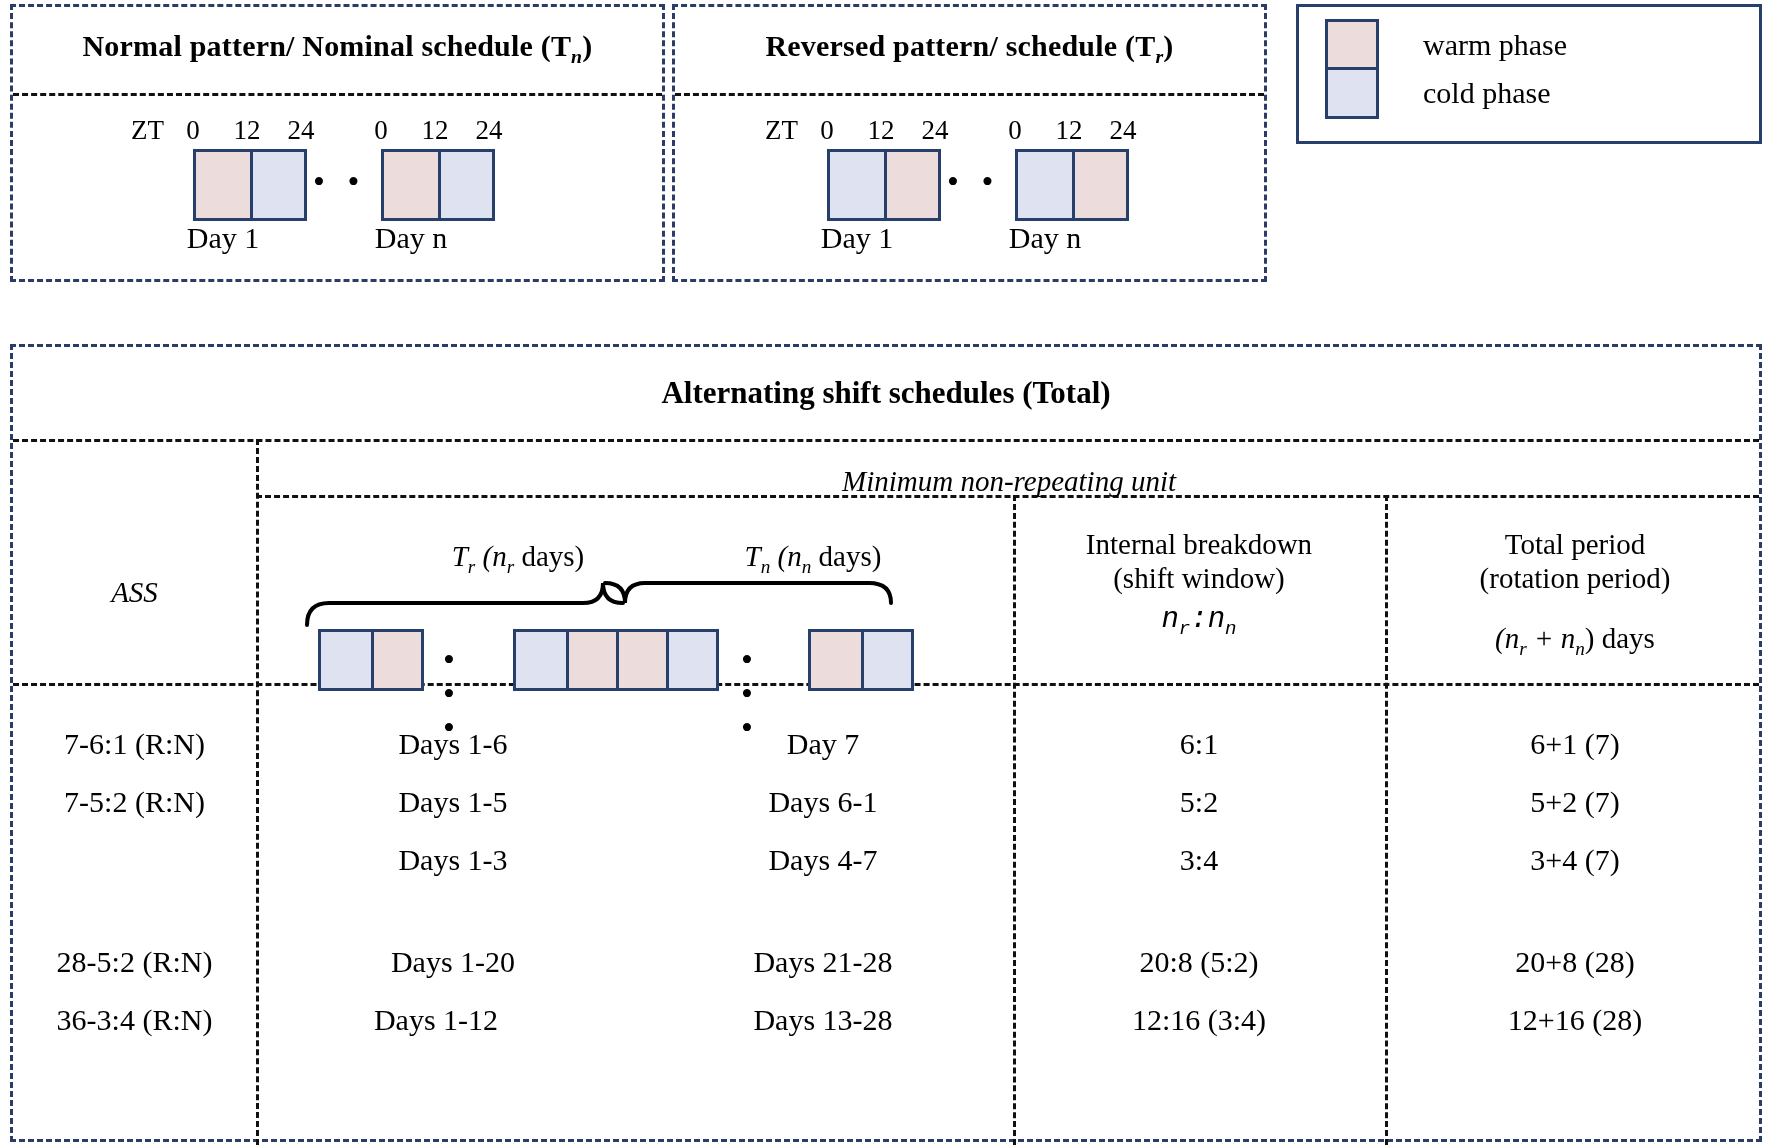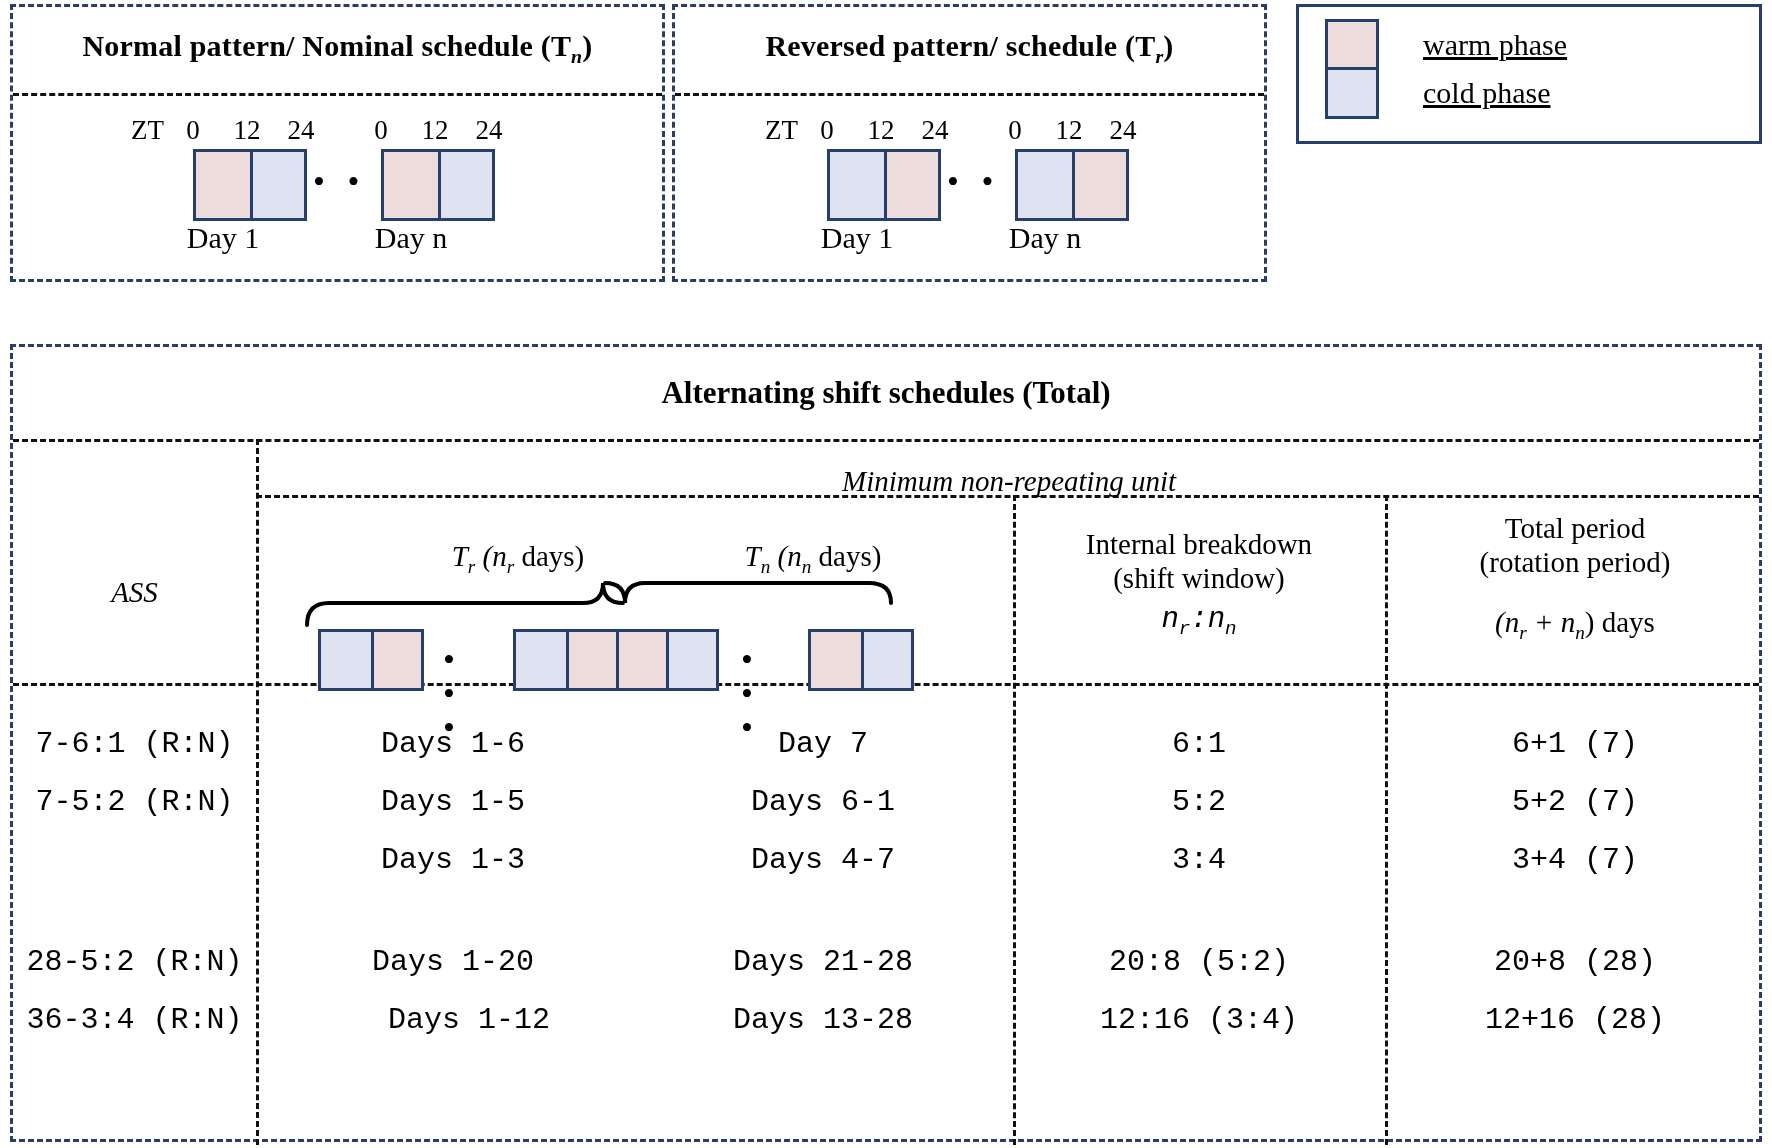--- a/index.html
+++ b/index.html
@@ -34,21 +34,21 @@
   .warm{background:#ecdcdc;}
   .cold{background:#dfe3f1;}
   .daylabel{position:absolute;font-size:30px;text-align:center;width:160px;}
   .dots{position:absolute;font-size:34px;letter-spacing:7px;line-height:1;}
 
   
   #legend{
     position:absolute;left:1296px;top:4px;width:466px;height:140px;
     border:3px solid #27406b;box-sizing:border-box;background:#fff;
   }
-  .leg-row{position:absolute;left:26px;display:flex;align-items:center;text-decoration:underline;}
+  .leg-row{position:absolute;left:26px;display:flex;align-items:center;}
   .leg-sw{width:54px;height:52px;border:3px solid #27406b;box-sizing:border-box;}
   .leg-txt{font-size:30px;margin-left:44px;}
 
   
   #ass{left:10px;top:344px;width:1752px;height:798px;}
   #ass-title{
     position:absolute;left:0;right:0;top:28px;text-align:center;
     font-weight:bold;font-size:31px;
   }
 
@@ -62,21 +62,21 @@
   .math{font-family:"Liberation Serif","DejaVu Serif",serif;font-style:italic;}
   .math sub{font-style:italic;font-size:.66em;}
   .up{font-style:normal;}
 
   
   .brace{position:absolute;}
   .blockrow{position:absolute;}
   .blk{position:absolute;display:flex;border:3px solid #27406b;box-sizing:border-box;}
   .blk .half{width:50px;height:56px;}
 
-  .cell{position:absolute;text-align:center;font-size:30px;white-space:nowrap;font-family:Liberation Mono, monospace;}
+  .cell{position:absolute;text-align:center;font-size:30px;white-space:nowrap;}
 </style>
 </head>
 <body>
 
 <div class="dframe" id="top-left">
   <div class="panel-title">
     <span>Normal pattern/ Nominal schedule (T</span><span class="math"><sub>n</sub></span><span>)</span>
   </div>
   <div class="panel-divider"></div>
 
@@ -190,21 +190,21 @@
       <div class="half cold"></div>
     </div>
   </div>
 
   <div class="colhdr" style="left:1000px;top:180px;width:372px;">
     <div>Internal breakdown</div>
     <div>(shift window)</div>
     <div style="margin-top:8px;font-family:Liberation Mono, monospace;" class="math"><span>n</span><sub>r</sub><span>:</span><span>n</span><sub>n</sub></div>
   </div>
 
-  <div class="colhdr" style="left:1372px;top:164px;width:380px;">
+  <div class="colhdr" style="left:1372px;top:180px;width:380px;">
     <div>Total period</div>
     <div>(rotation period)</div>
     <div style="margin-top:26px;" class="math"><span>(n</span><sub>r</sub><span> + n</span><sub>n</sub><span class="up">) days</span></div>
   </div>
 
   <div class="cell" style="left:0;top:380px;width:243px;">7-6:1  (R:N)</div>
   <div class="cell" style="left:260px;top:380px;width:360px;">Days 1-6</div>
   <div class="cell" style="left:620px;top:380px;width:380px;">Day 7</div>
   <div class="cell" style="left:1000px;top:380px;width:372px;">6:1</div>
   <div class="cell" style="left:1372px;top:380px;width:380px;">6+1 (7)</div>
@@ -220,18 +220,18 @@
   <div class="cell" style="left:1000px;top:496px;width:372px;">3:4</div>
   <div class="cell" style="left:1372px;top:496px;width:380px;">3+4 (7)</div>
 
   <div class="cell" style="left:0;top:598px;width:243px;">28-5:2  (R:N)</div>
   <div class="cell" style="left:260px;top:598px;width:360px;">Days 1-20</div>
   <div class="cell" style="left:620px;top:598px;width:380px;">Days 21-28</div>
   <div class="cell" style="left:1000px;top:598px;width:372px;">20:8 (5:2)</div>
   <div class="cell" style="left:1372px;top:598px;width:380px;">20+8 (28)</div>
 
   <div class="cell" style="left:0;top:656px;width:243px;">36-3:4  (R:N)</div>
-  <div class="cell" style="left:276px;top:656px;width:360px;">Days 1-12</div>
+  <div class="cell" style="left:243px;top:656px;width:360px;">Days 1-12</div>
   <div class="cell" style="left:620px;top:656px;width:380px;">Days 13-28</div>
   <div class="cell" style="left:1000px;top:656px;width:372px;">12:16 (3:4)</div>
   <div class="cell" style="left:1372px;top:656px;width:380px;">12+16 (28)</div>
 
 </div>
 
 </body></html>

